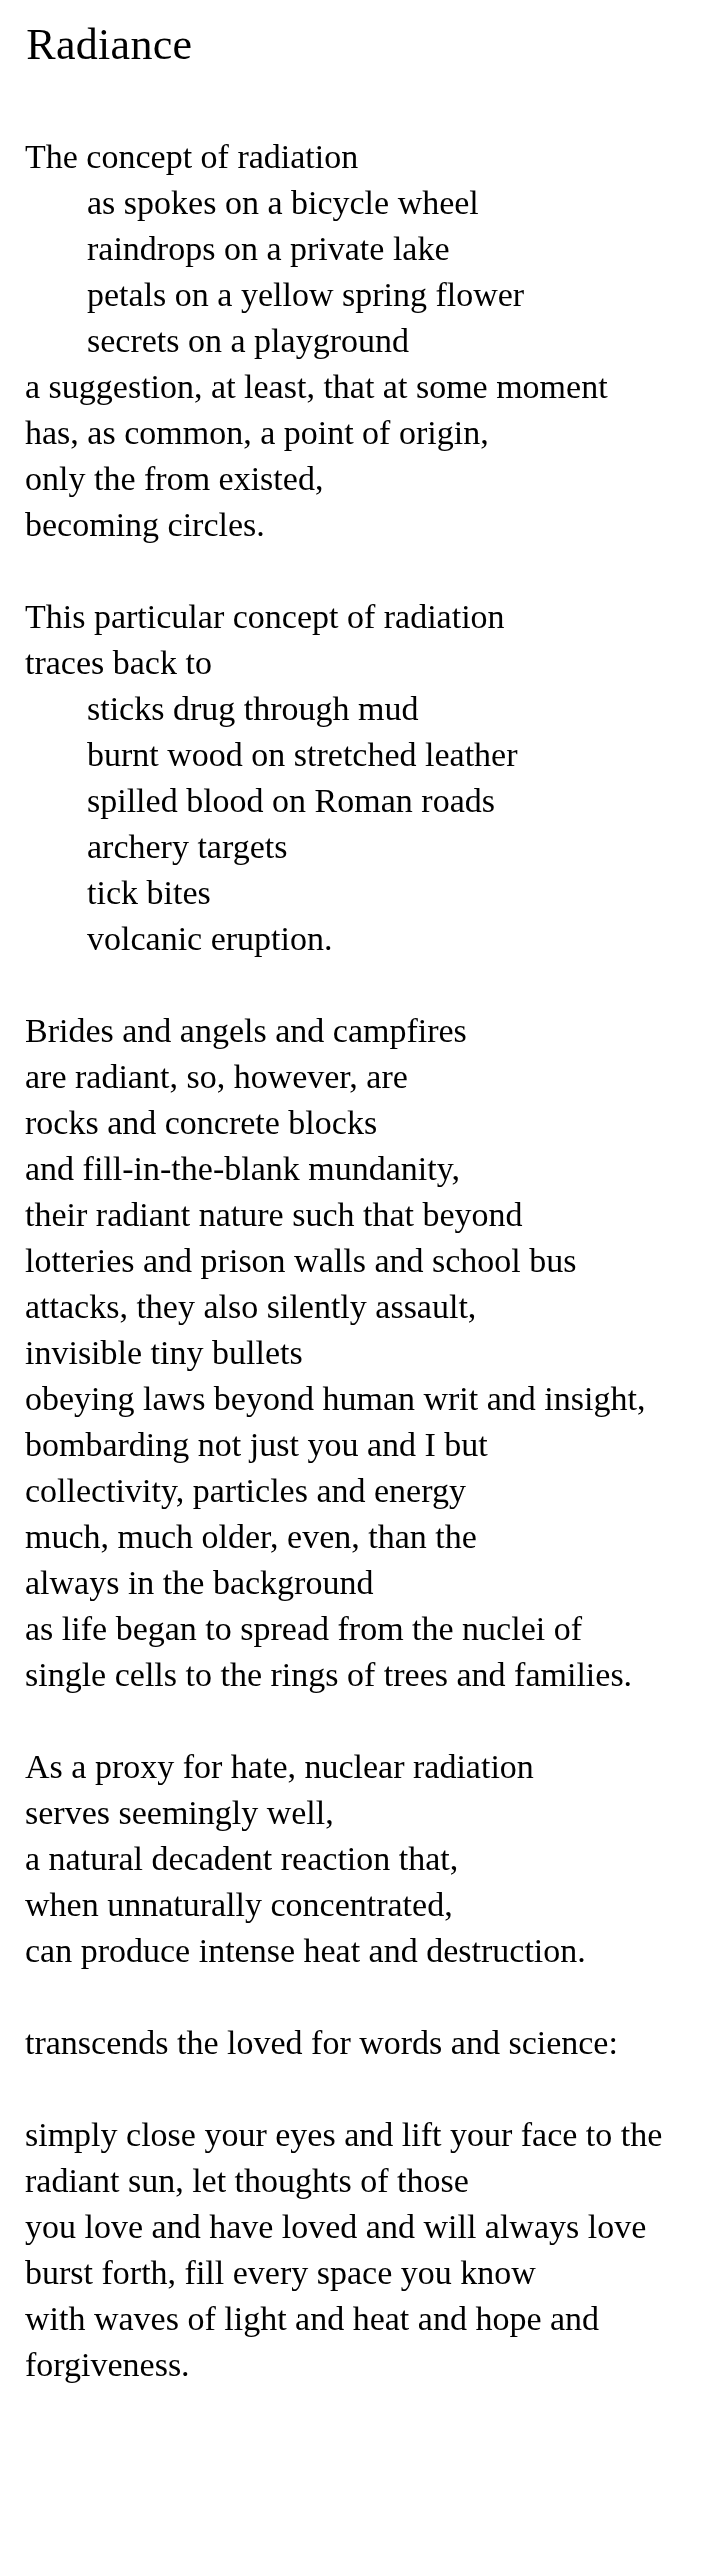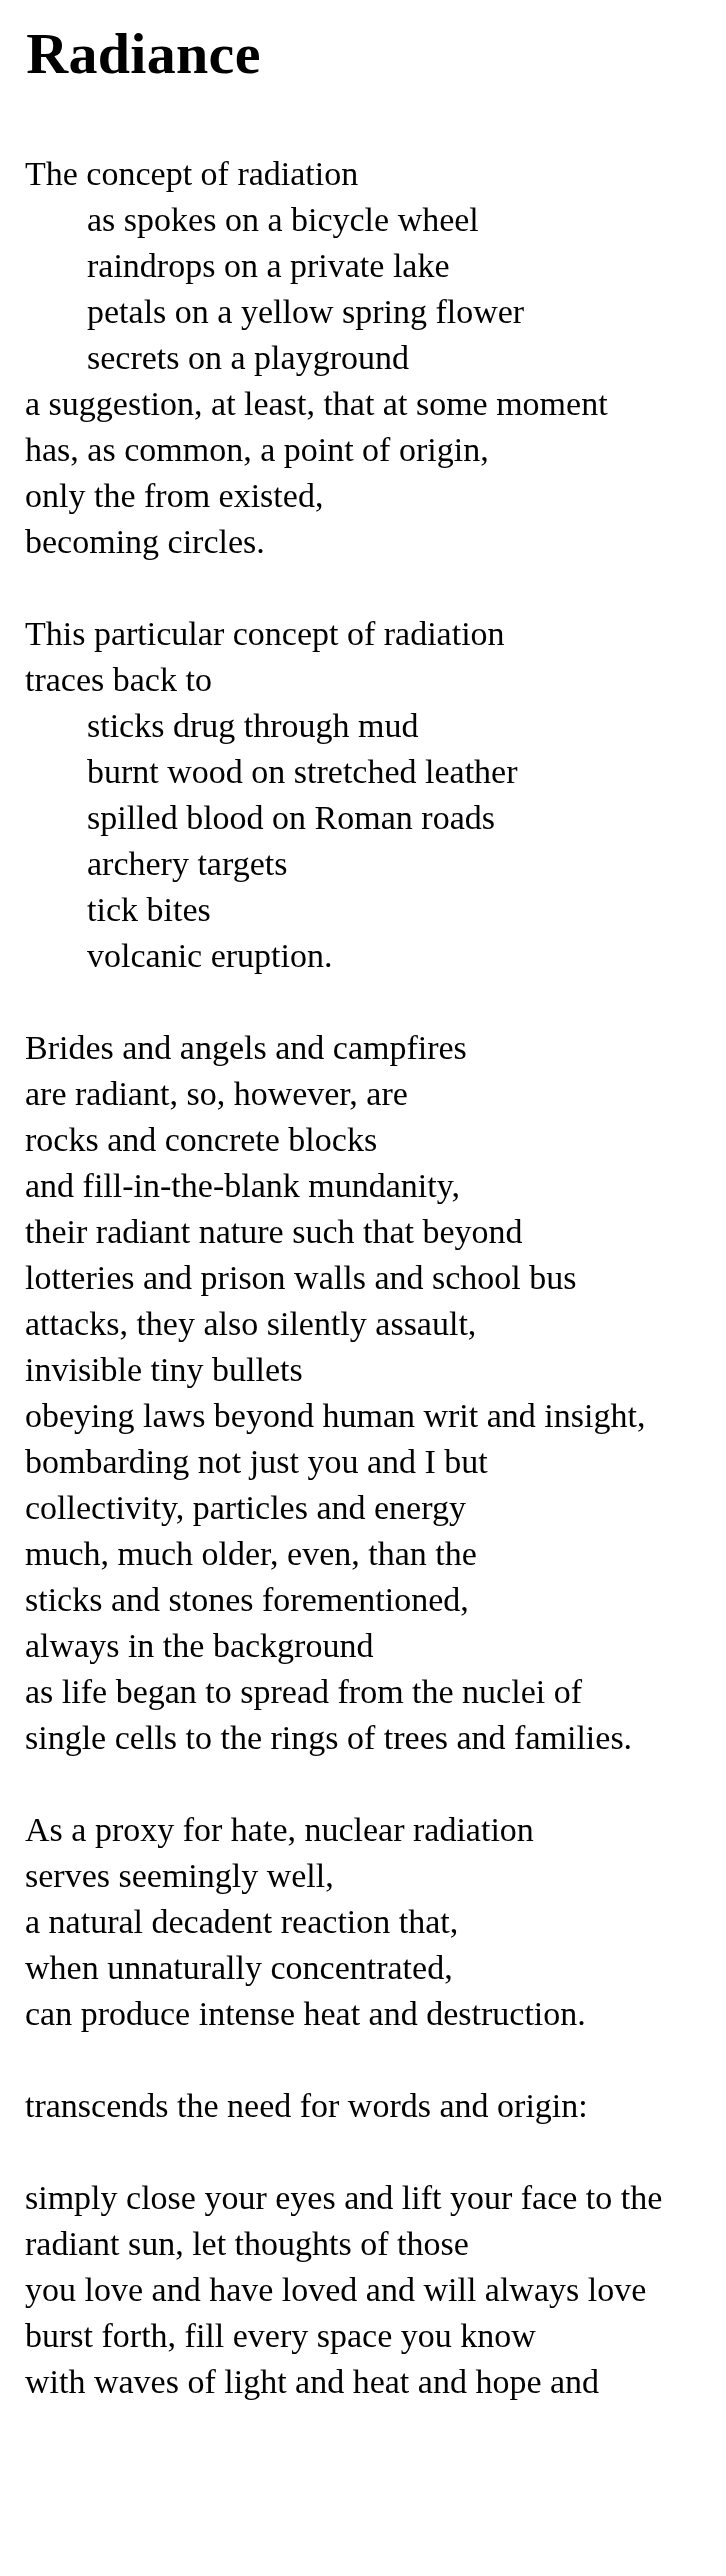--- a/index.html
+++ b/index.html
@@ -12,23 +12,23 @@
     width: 727px;
     height: 2576px;
     overflow: hidden;
     font-family: "Liberation Serif", serif;
   }
   .poem {
     padding: 18.5px 6.6px 0 25px;
   }
   .poem-title {
     margin: 0 0 63px 1.3px;
-    font-size: 58px;
+    font-size: 44px;
     line-height: 1.2;
-    font-weight: bold;
+    font-weight: normal;
     letter-spacing: 0.3px;
   }
   .stanza {
     margin: 0 0 46px 0;
   }
   .stanza:last-child {
     margin-bottom: 16px;
   }
   .line {
     font-size: 34px;
@@ -72,37 +72,37 @@
         <div class="line">rocks and concrete blocks</div>
         <div class="line">and fill-in-the-blank mundanity,</div>
         <div class="line">their radiant nature such that beyond</div>
         <div class="line">lotteries and prison walls and school bus</div>
         <div class="line">attacks, they also silently assault,</div>
         <div class="line">invisible tiny bullets</div>
         <div class="line">obeying laws beyond human writ and insight,</div>
         <div class="line">bombarding not just you and I but</div>
         <div class="line">collectivity, particles and energy</div>
         <div class="line">much, much older, even, than the</div>
-        <div class="line">sticks and stones forementioned,</div>
         <div class="line">always in the background</div>
         <div class="line">as life began to spread from the nuclei of</div>
         <div class="line">single cells to the rings of trees and families.</div>
       </div>
       <div class="stanza">
         <div class="line">As a proxy for hate, nuclear radiation</div>
         <div class="line">serves seemingly well,</div>
         <div class="line">a natural decadent reaction that,</div>
         <div class="line">when unnaturally concentrated,</div>
         <div class="line">can produce intense heat and destruction.</div>
       </div>
       <div class="stanza">
-        <div class="line">transcends the need for words and origin:</div>
+        <div class="line">transcends the loved for words and science:</div>
       </div>
       <div class="stanza">
         <div class="line">simply close your eyes and lift your face to the</div>
         <div class="line">radiant sun, let thoughts of those</div>
         <div class="line">you love and have loved and will always love</div>
         <div class="line">burst forth, fill every space you know</div>
         <div class="line">with waves of light and heat and hope and</div>
+        <div class="line">forgiveness.</div>
       </div>
     </div>
 </main>
 
 
 </body></html>

